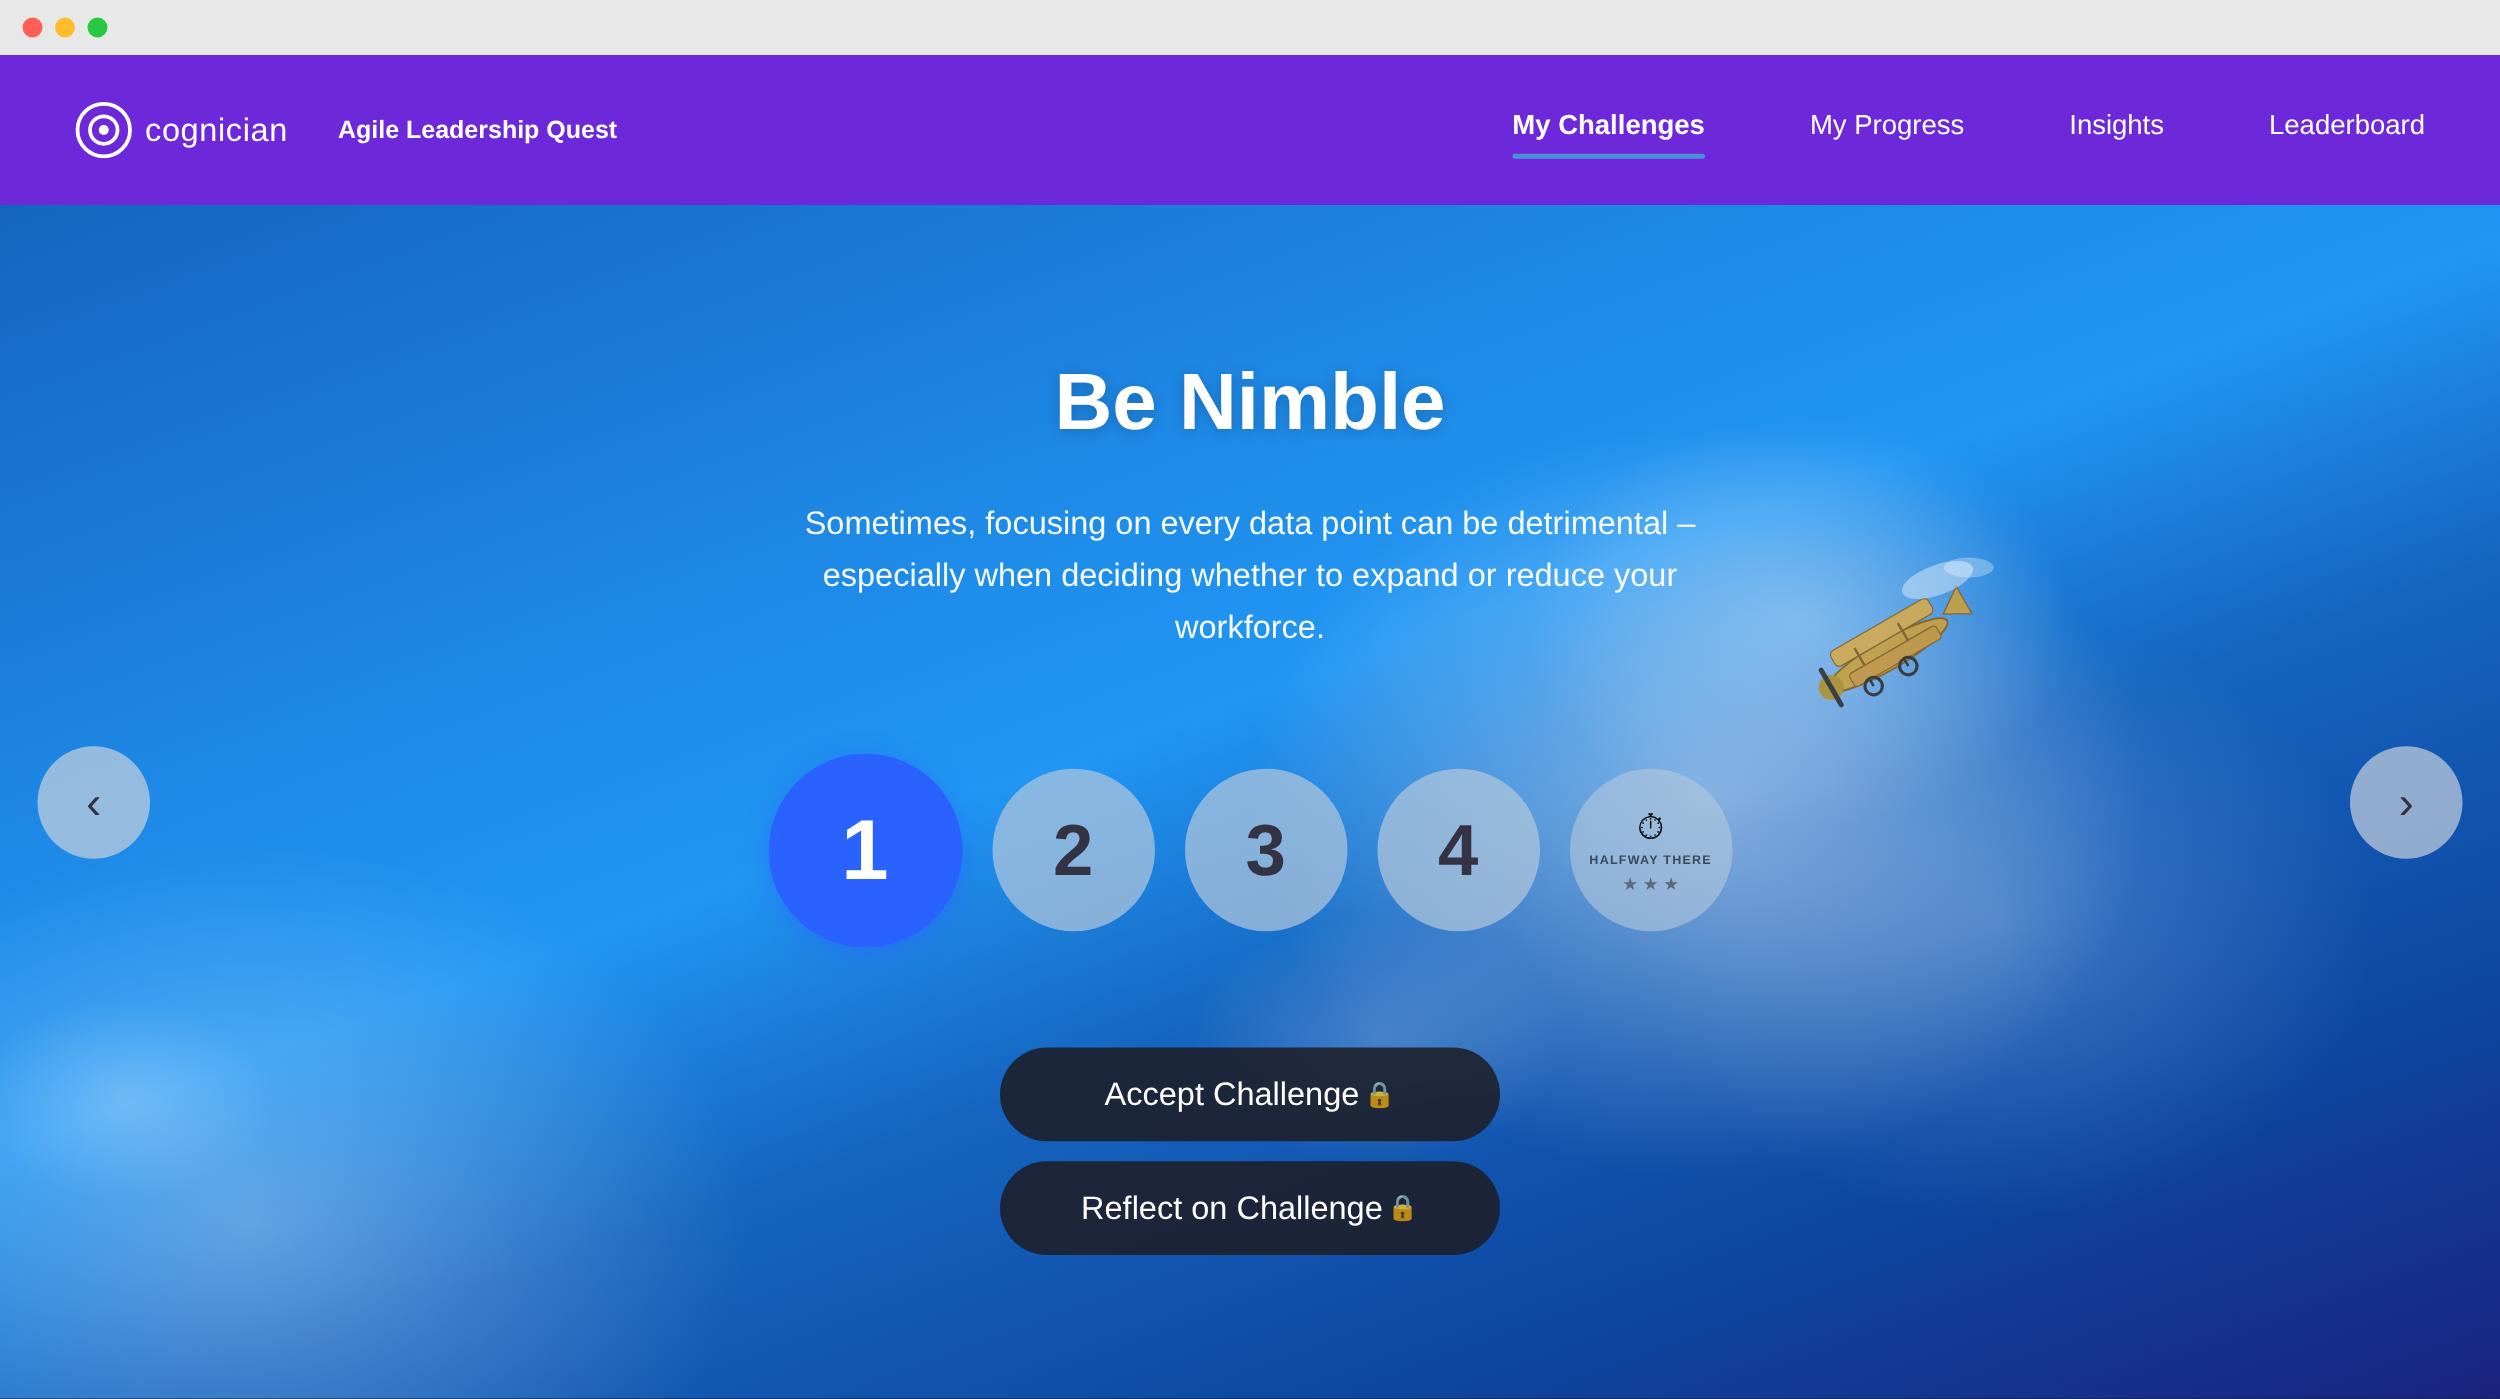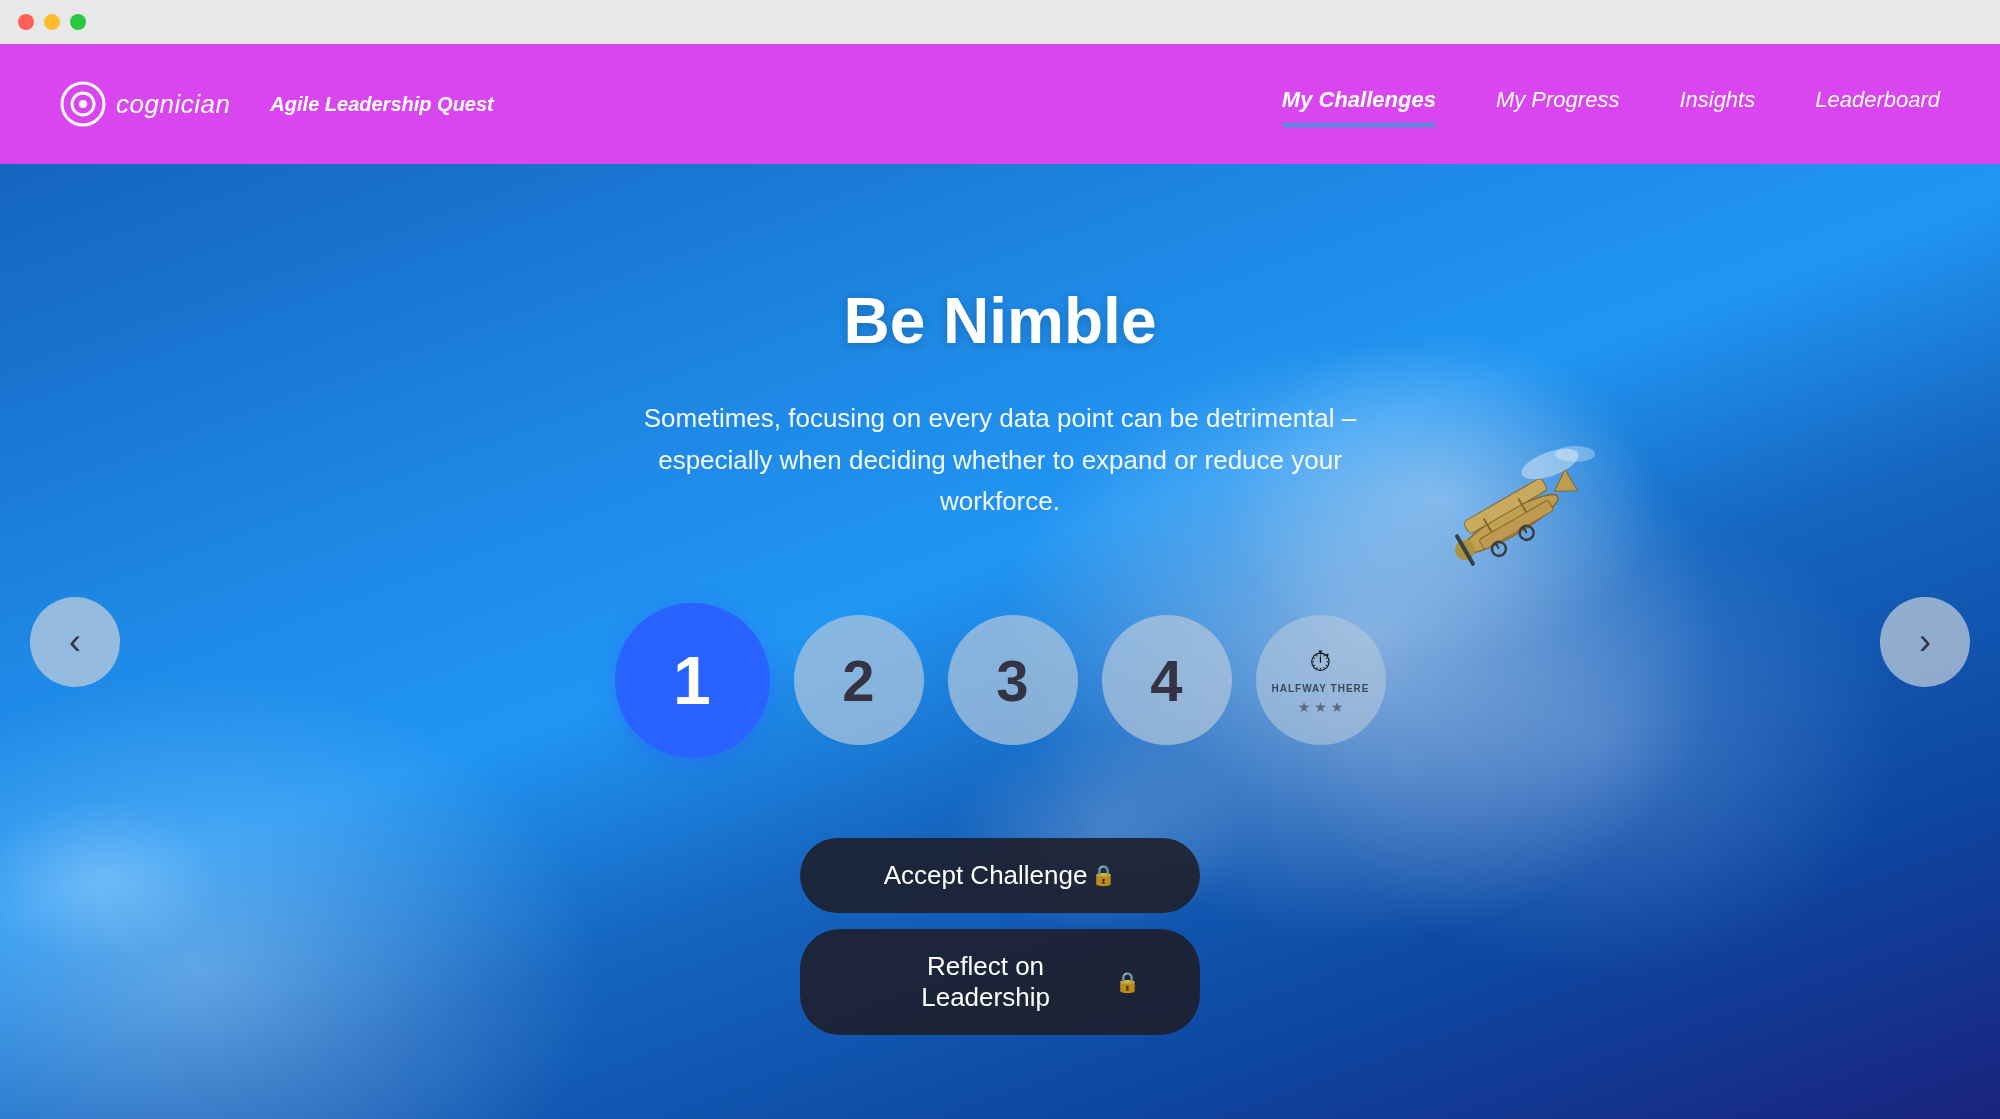--- a/index.html
+++ b/index.html
@@ -39,28 +39,27 @@
       position: relative;
       display: flex;
       flex-direction: column;
       background: #0a2a5e;
     }
 
     
     .header {
       width: 100%;
       height: 120px;
-      background: #d946ef;
+      background: #6d28d9;
       display: flex;
       align-items: center;
       padding: 0 60px;
       position: relative;
       z-index: 10;
       flex-shrink: 0;
-      font-style: italic;
     }
 
     .logo-area {
       display: flex;
       align-items: center;
       gap: 12px;
       margin-right: 40px;
     }
 
     .logo-text {
@@ -72,21 +71,21 @@
 
     .app-title {
       color: white;
       font-size: 20px;
       font-weight: 600;
       margin-right: auto;
     }
 
     .nav-links {
       display: flex;
-      gap: 60px;
+      gap: 84px;
     }
 
     .nav-link {
       color: white;
       font-size: 22px;
       font-weight: 400;
       text-decoration: none;
       cursor: pointer;
       padding-bottom: 8px;
       position: relative;
@@ -408,21 +407,21 @@
           <span class="badge-stars">★ ★ ★</span>
         </div>
       </div>
 
       <div class="buttons-col">
         <button class="challenge-btn">
           <span>Accept Challenge</span>
           <span class="lock-icon">🔒</span>
         </button>
         <button class="challenge-btn">
-          <span>Reflect on Leadership</span>
+          <span>Reflect on Challenge</span>
           <span class="lock-icon">🔒</span>
         </button>
       </div>
     </div>
 
     <button class="nav-arrow left">
       <span>‹</span>
     </button>
     <button class="nav-arrow right">
       <span>›</span>

